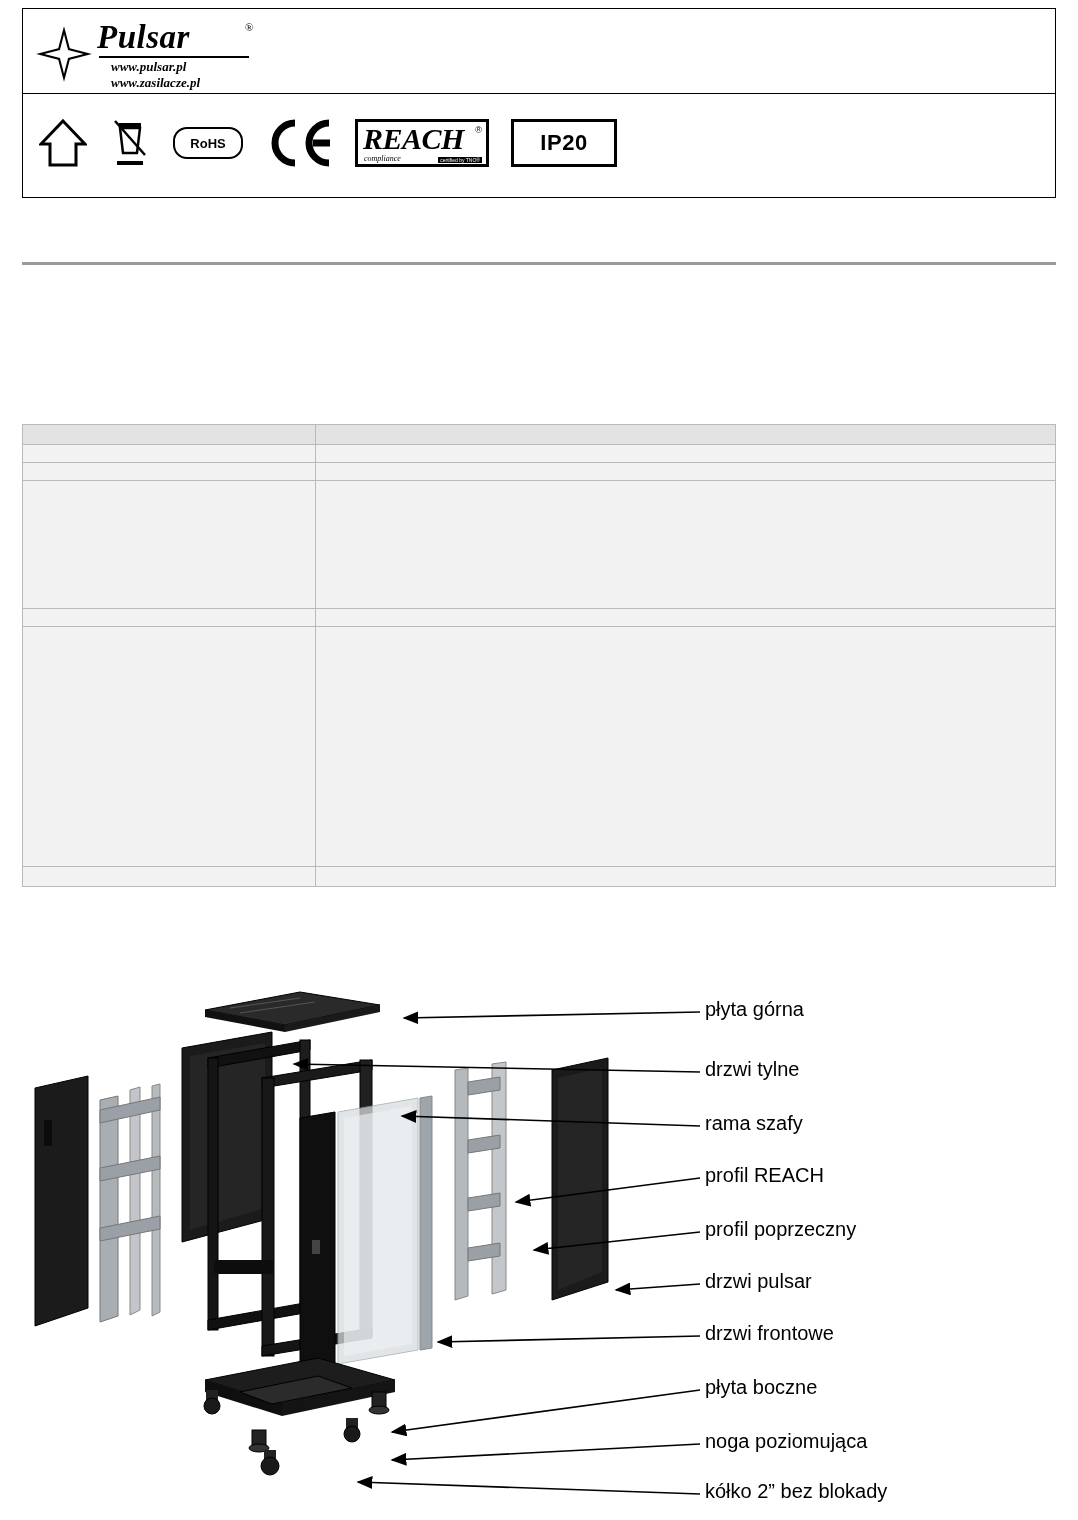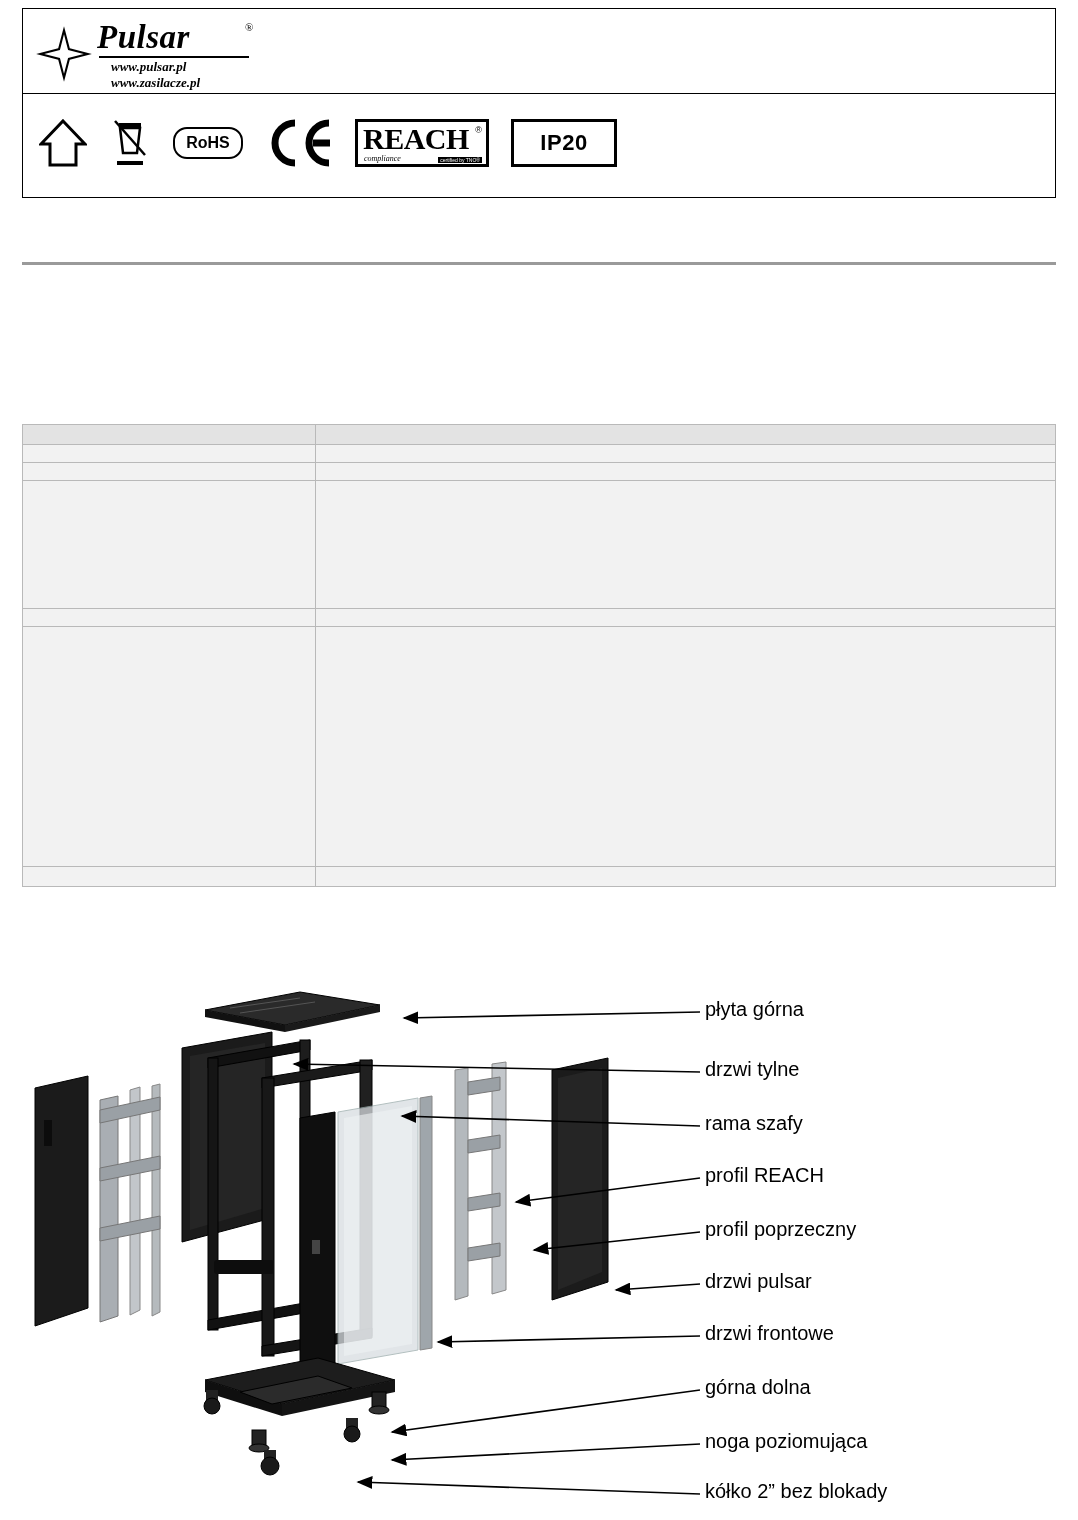--- a/index.html
+++ b/index.html
@@ -93,38 +93,39 @@
     align-items: center;
     gap: 22px;
     height: 62px;
   }
   .badge { display: flex; align-items: center; justify-content: center; }
 
   .rohs-badge {
     width: 66px; height: 28px;
     border: 2px solid #000;
     border-radius: 14px;
-    font-size: 16px;
+    font-size: 13px;
     font-weight: bold;
     font-family: "Liberation Sans", sans-serif;
     display: flex; align-items: center; justify-content: center;
   }
   .reach-badge {
     width: 128px; height: 42px;
     border: 3px solid #000;
     position: relative;
     background: #fff;
   }
   .reach-main {
     position: absolute;
     left: 5px; top: 0px;
     font-size: 30px;
     font-weight: bold;
     font-family: "Liberation Serif", serif;
     letter-spacing: -0.5px;
+    font-style: italic;
   }
   .reach-reg {
     position: absolute;
     right: 4px; top: 3px;
     font-size: 9px;
   }
   .reach-sub {
     position: absolute;
     left: 6px; bottom: 1px;
     font-size: 8px;
@@ -411,17 +412,17 @@
   </svg>
 
   <div class="labels">
     <div class="lbl" style="top:38px">płyta górna</div>
     <div class="lbl" style="top:98px">drzwi tylne</div>
     <div class="lbl" style="top:152px">rama szafy</div>
     <div class="lbl" style="top:204px">profil REACH</div>
     <div class="lbl" style="top:258px">profil poprzeczny</div>
     <div class="lbl" style="top:310px">drzwi pulsar</div>
     <div class="lbl" style="top:362px">drzwi frontowe</div>
-    <div class="lbl" style="top:416px">górna dolna</div>
+    <div class="lbl" style="top:416px">płyta boczne</div>
     <div class="lbl" style="top:470px">noga poziomująca</div>
     <div class="lbl" style="top:520px">kółko 2” bez blokady</div>
   </div>
 </div>
 
 </body></html>

